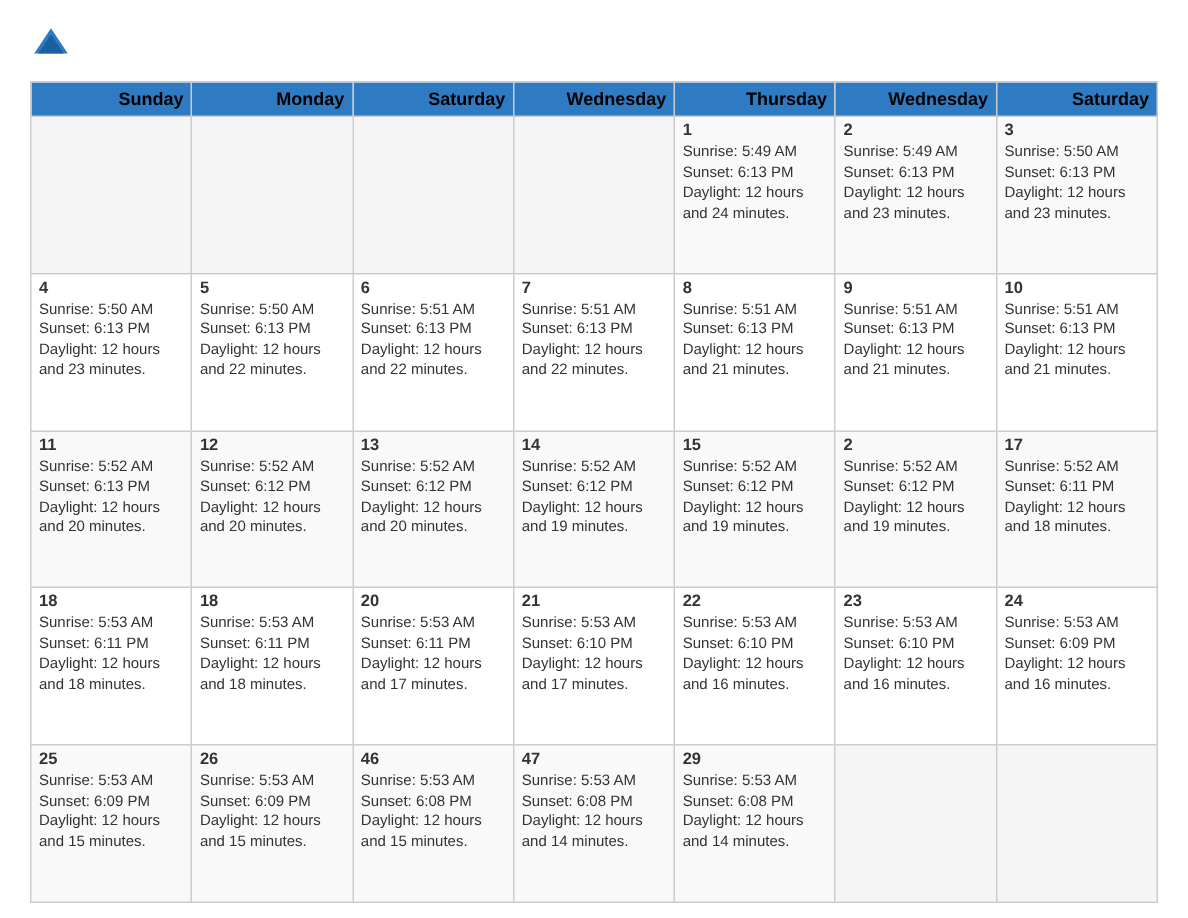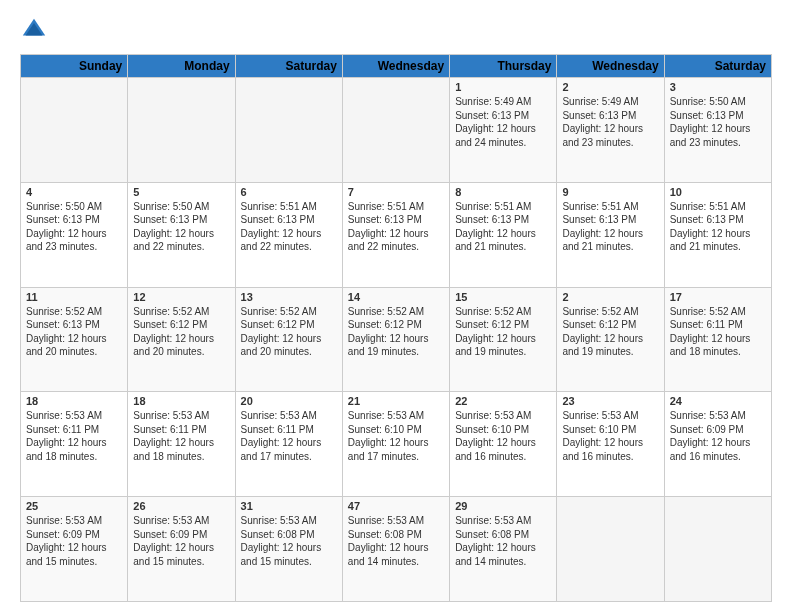--- a/index.html
+++ b/index.html
@@ -328,21 +328,21 @@
 and 15 minutes.</div>
           </td>
           <td>
             <span class="day-num">26</span>
             <div class="day-info" style="white-space: pre-line;">Sunrise: 5:53 AM
 Sunset: 6:09 PM
 Daylight: 12 hours
 and 15 minutes.</div>
           </td>
           <td>
-            <span class="day-num">31</span>
+            <span class="day-num">46</span>
             <div class="day-info" style="white-space: pre-line;">Sunrise: 5:53 AM
 Sunset: 6:08 PM
 Daylight: 12 hours
 and 15 minutes.</div>
           </td>
           <td>
             <span class="day-num">47</span>
             <div class="day-info" style="white-space: pre-line;">Sunrise: 5:53 AM
 Sunset: 6:08 PM
 Daylight: 12 hours

